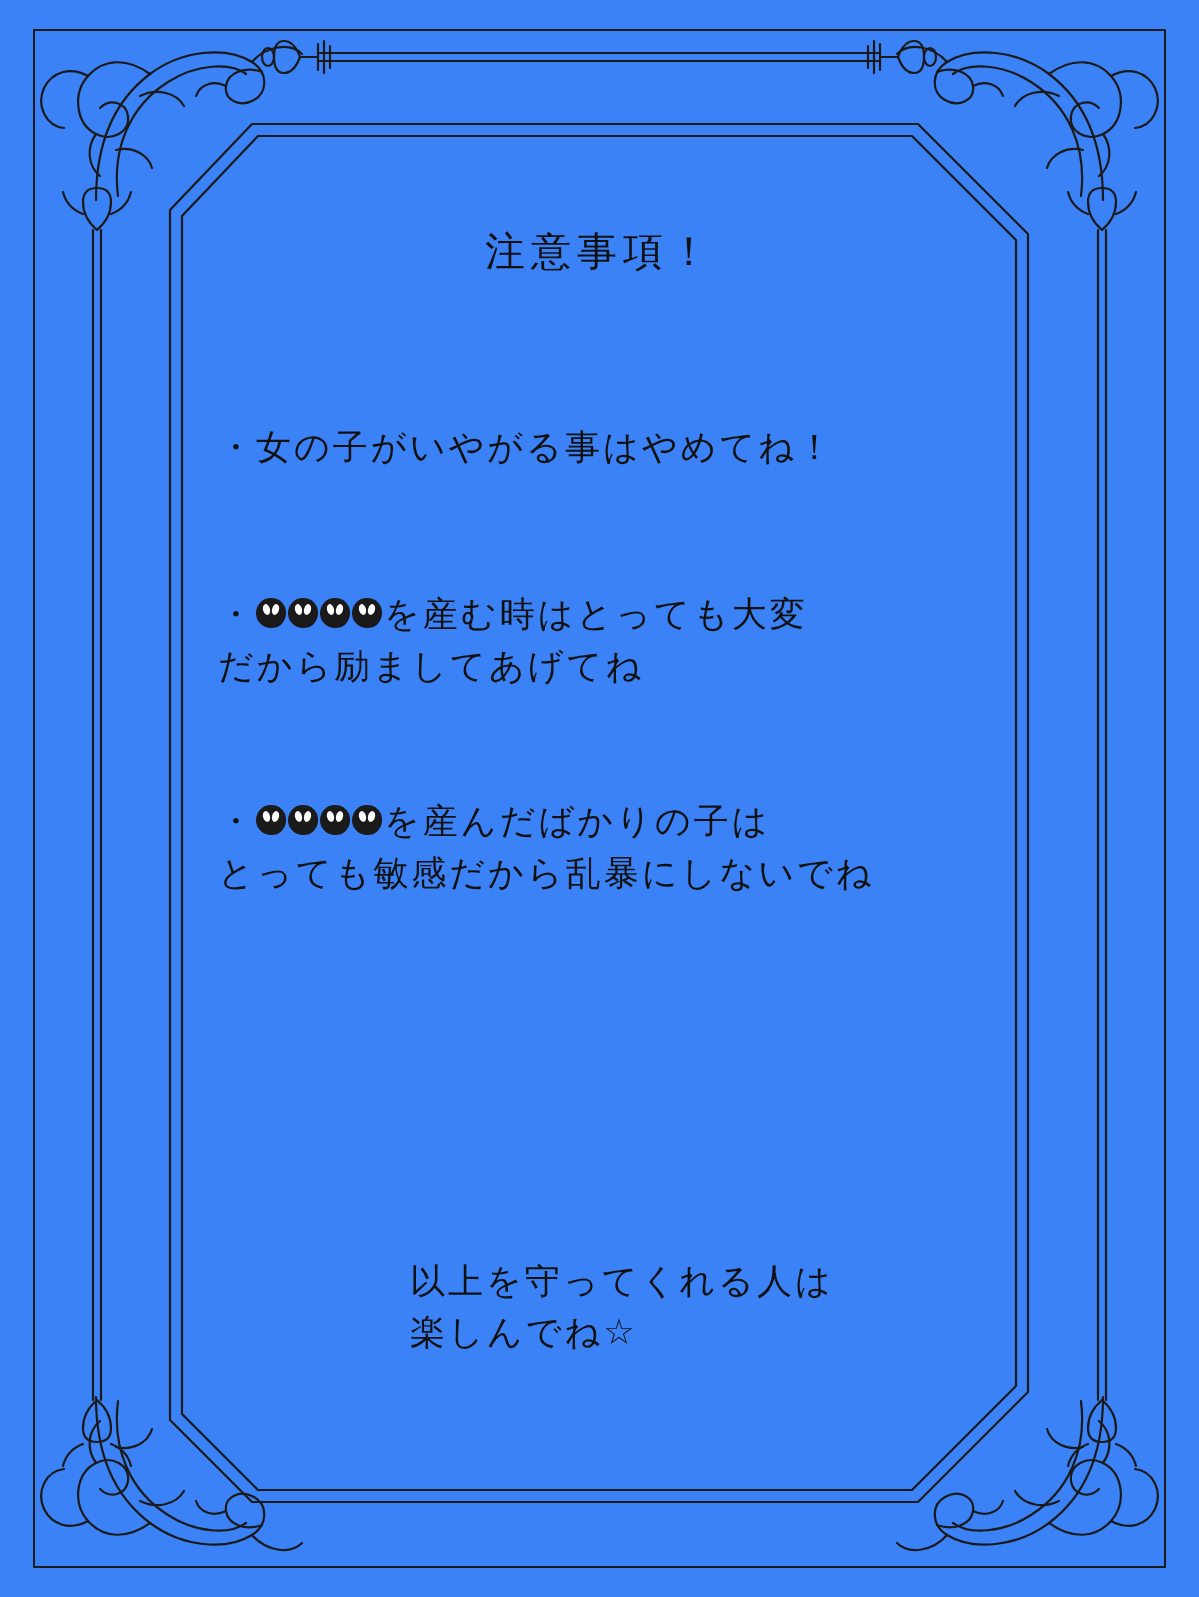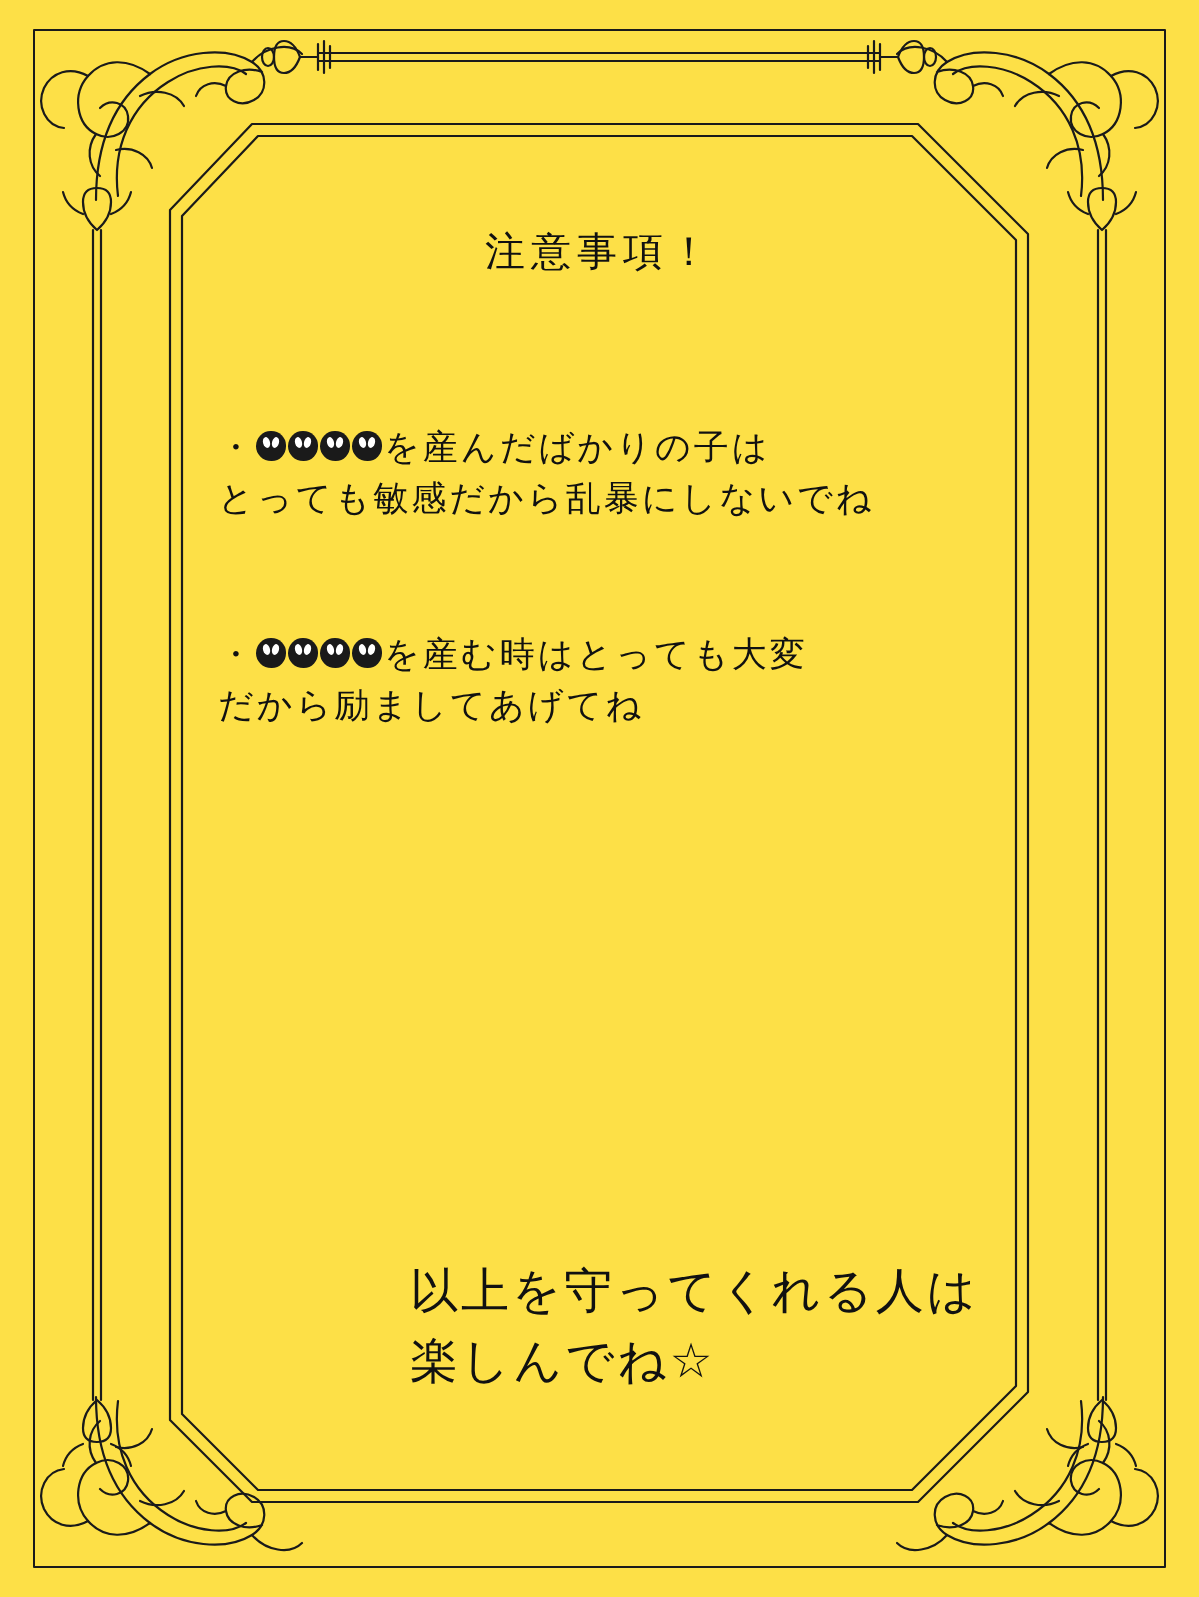--- a/index.html
+++ b/index.html
@@ -13,21 +13,21 @@
     position: relative;
     overflow: hidden;
     font-family: "DejaVu Sans", "Liberation Sans", sans-serif;
     color: #1a1a1a;
   }
 
   
   .page {
     position: absolute;
     inset: 0;
-    background: #fde047;
+    background: #3b82f6;
   }
 
   .ornament-layer {
     position: absolute;
     inset: 0;
     pointer-events: none;
   }
   .ornament-layer svg {
     display: block;
     width: 1199px;
@@ -70,21 +70,21 @@
     margin-bottom: 56px;
     color: #111;
     white-space: pre-line;
   }
   .notice-item.first { margin-bottom: 68px; }
 
   .closing {
     position: absolute;
     top: 1138px;
     left: 240px;
-    font-size: 48px;
+    font-size: 35px;
     line-height: 1.45;
     letter-spacing: 3px;
     color: #111;
     white-space: pre-line;
   }
 
   
   .censor {
     display: inline-block;
     vertical-align: -2px;
@@ -230,31 +230,34 @@
       </g>
     </svg>
   </div>
 
   <div class="content-panel">
 
     <div class="notice-title">注意事項！</div>
 
     <div class="notice-body">
 
+      <div class="notice-item first">
+        <span>・</span><span>女の子がいやがる事はやめてね！</span>
+      </div>
+
+      <div class="notice-item">
+        <span>・</span><span class="censor"><span class="blob"></span><span class="blob"></span><span class="blob"></span><span class="blob"></span></span><span>を産む時はとっても大変
+だから励ましてあげてね</span>
+      </div>
 
       <div class="notice-item">
         <span>・</span><span class="censor"><span class="blob"></span><span class="blob"></span><span class="blob"></span><span class="blob"></span></span><span>を産んだばかりの子は
 とっても敏感だから乱暴にしないでね</span>
       </div>
 
-      <div class="notice-item">
-        <span>・</span><span class="censor"><span class="blob"></span><span class="blob"></span><span class="blob"></span><span class="blob"></span></span><span>を産む時はとっても大変
-だから励ましてあげてね</span>
-      </div>
-
 
     </div>
 
     <div class="closing">以上を守ってくれる人は
 楽しんでね☆</div>
 
   </div>
 </div>
 
 </body></html>

